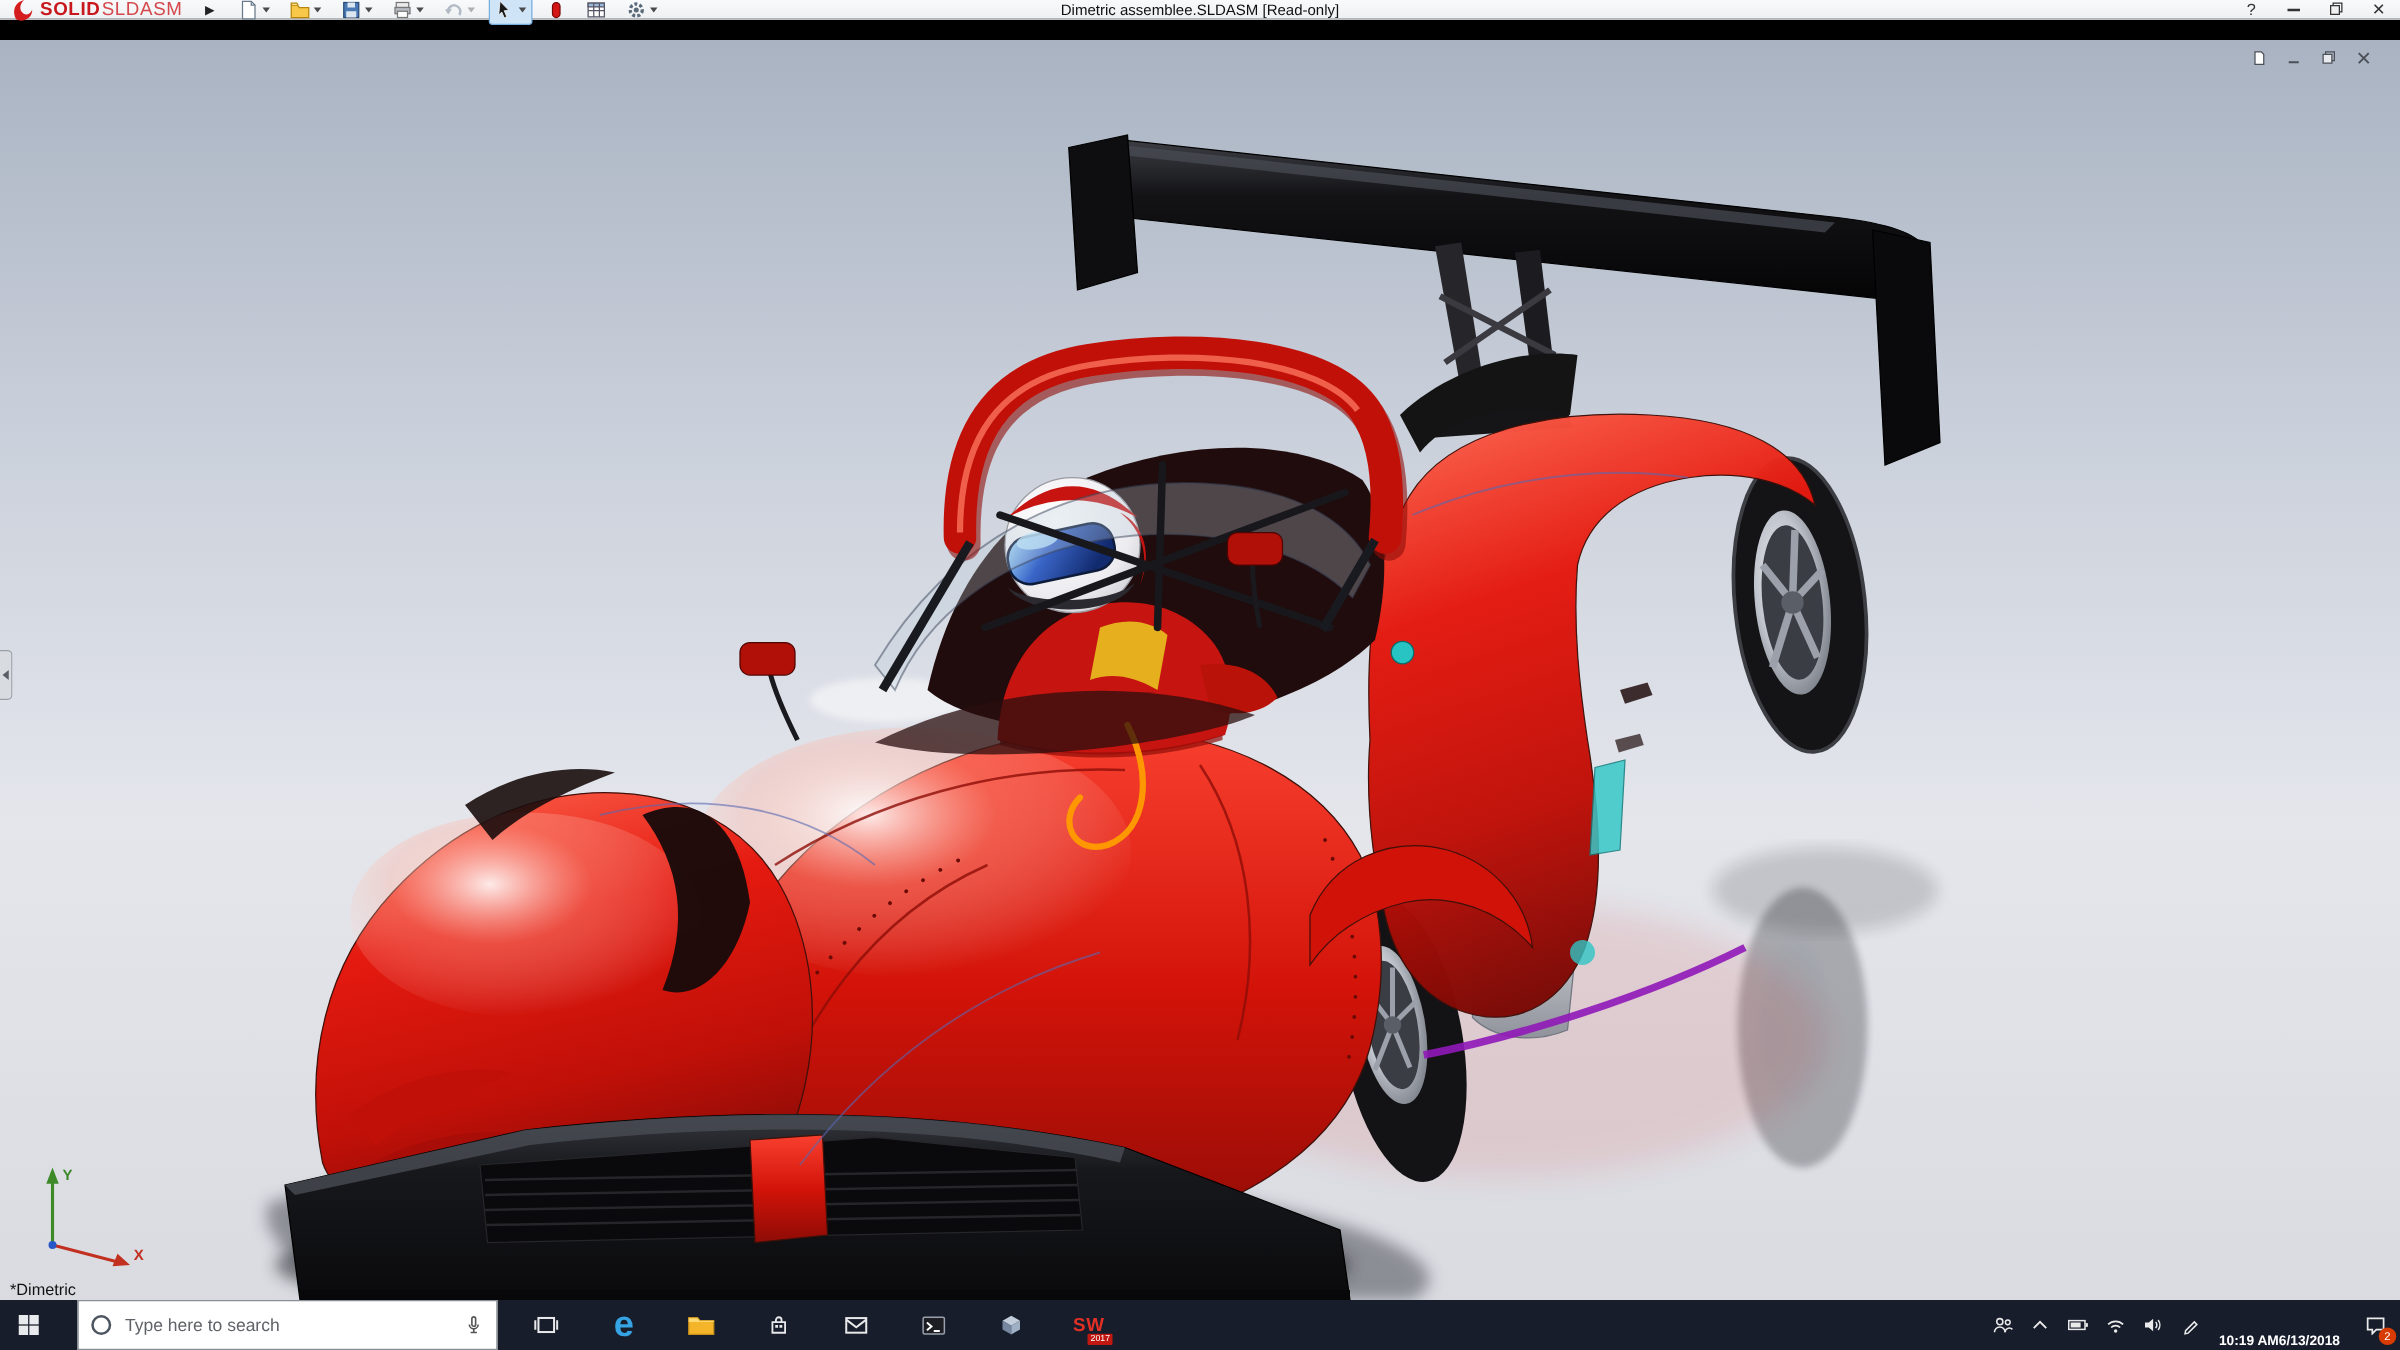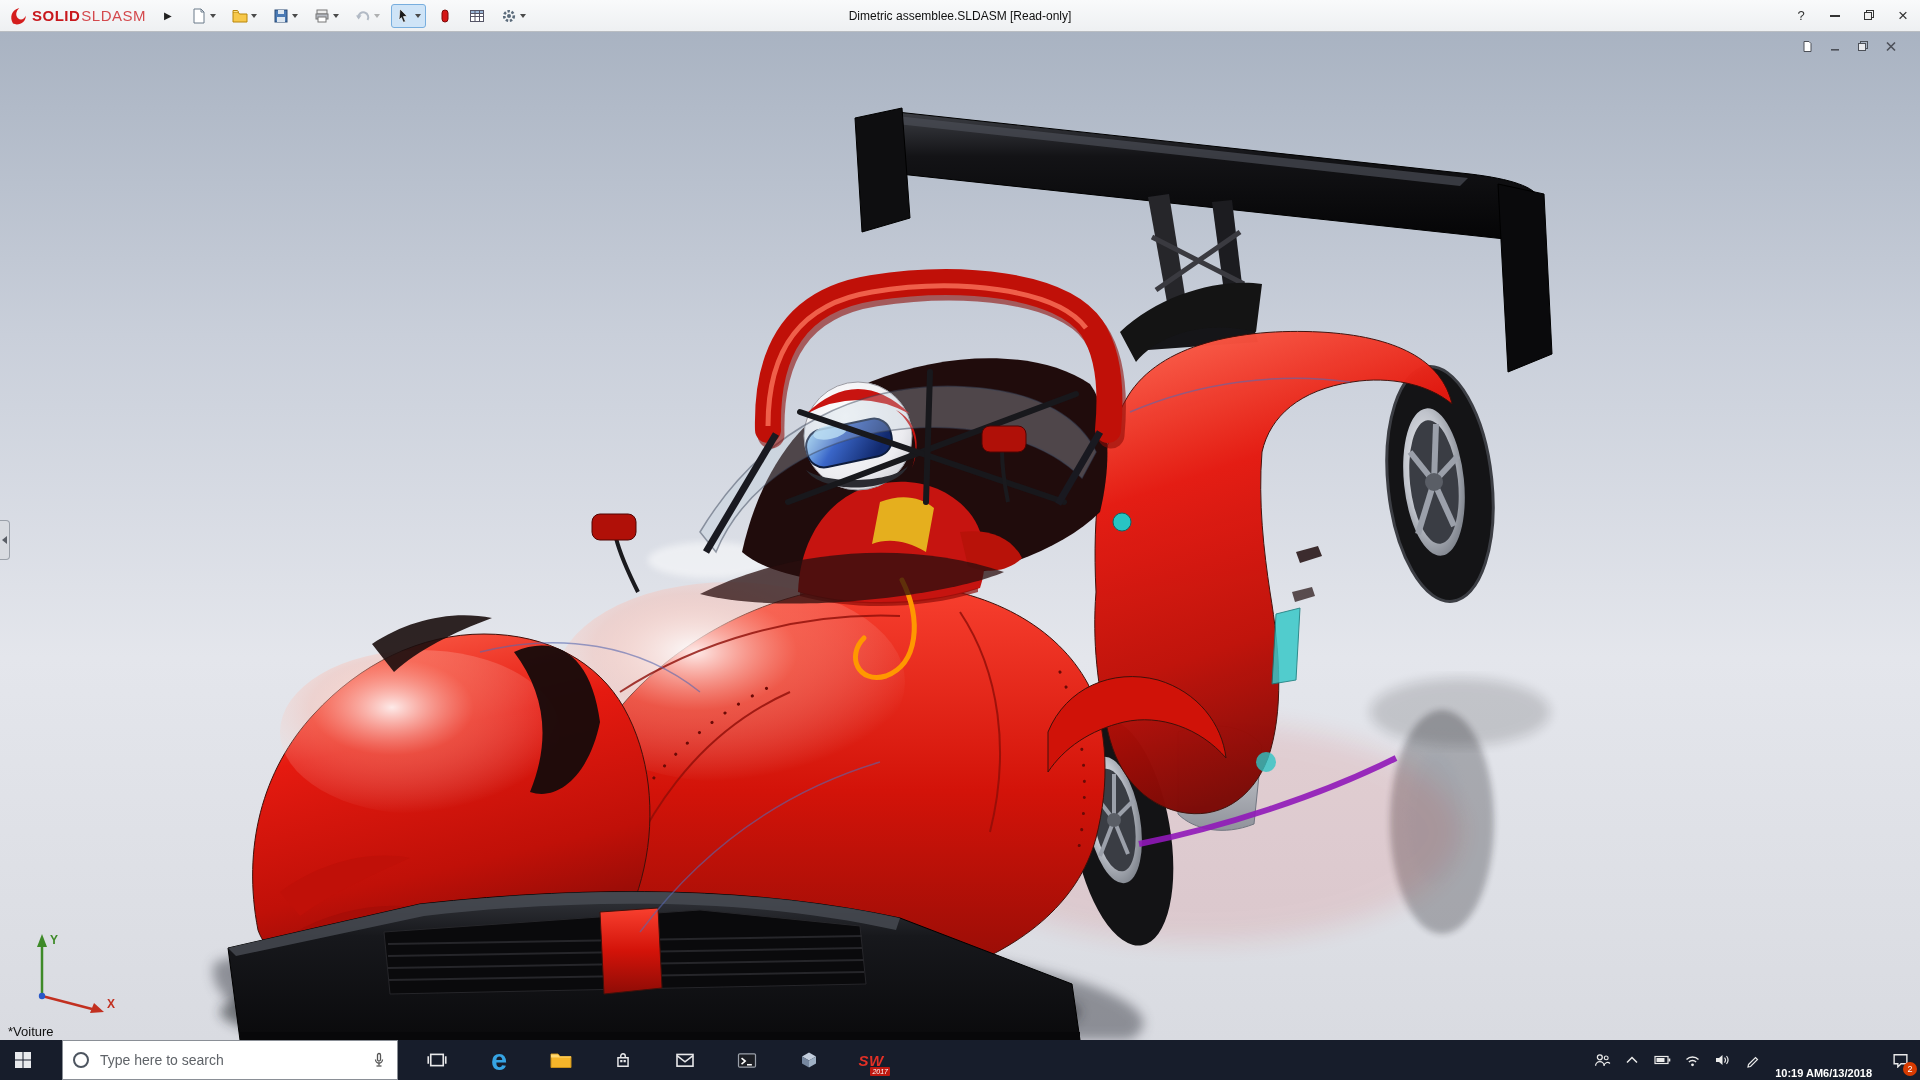--- a/index.html
+++ b/index.html
@@ -1,20 +1,20 @@
 <!DOCTYPE html>
 <html style="--titlebar-bg: #eef0f2; --taskbar-bg: #171d2b; --badge-orange: #d83b01; --viewport-top: #a9b3c2; --viewport-mid: #c9cfda; --viewport-low: #e4e6ec; --viewport-floor: #d9dbe1; --car-red: #d8150f; --car-red-dark: #8a0c08; --car-red-light: #ff6f5a; --wing-black: #0c0c0e; --rim-silver: #c4c7ce; --helmet-white: #f2f2f4; --visor-blue: #2a4fa8; --accent-teal: #32c6c6; --accent-orange: #ff9800; --accent-purple: #9018b8;"><head>
 <meta charset="utf-8">
 <style>
   html,body{margin:0;padding:0;}
   body{width:1920px;height:1080px;overflow:hidden;font-family:"Liberation Sans",sans-serif;background:#000;position:relative;}
   svg{display:block;}
 
   
-  .titlebar{position:absolute;top:0;left:0;width:1920px;height:32px;
+  .titlebar{position:absolute;top:0;left:0;width:1920px;height:16px;
     background:linear-gradient(#f9fafb,var(--titlebar-bg,#eef0f2));
     border-bottom:1px solid #b9bdc2;display:flex;align-items:center;box-sizing:border-box;z-index:30;}
   .logo{display:flex;align-items:center;gap:4px;padding:0 10px 0 8px;height:100%;}
   .logo-solid{color:#c8181d;font-weight:bold;font-size:15px;letter-spacing:.5px;}
   .logo-works{color:#d4494d;font-weight:normal;font-size:15px;letter-spacing:.5px;margin-left:-3px;}
   .menu-arrow{color:#222;font-size:10px;padding:0 8px;cursor:default;}
   .toolbar{display:flex;align-items:center;gap:6px;height:100%;padding-left:6px;}
   .tb-btn{display:flex;align-items:center;gap:3px;padding:3px 4px;border-radius:3px;border:1px solid transparent;}
   .tb-btn.active{background:#cfe4f7;border:1px solid #78aede;}
   .tb-btn.disabled{opacity:.4;}
@@ -40,21 +40,21 @@
 
   
   .taskbar{position:absolute;left:0;top:1040px;width:1920px;height:40px;background:var(--taskbar-bg,#171d2b);
     display:flex;align-items:stretch;z-index:40;gap:16px;}
   .tb-app,.start-btn{width:46px;display:flex;align-items:center;justify-content:center;}
   .search-box{width:336px;background:#fff;border:1px solid #8a8f96;box-sizing:border-box;display:flex;align-items:center;gap:9px;padding:0 10px;}
   .search-box input{border:none;outline:none;flex:1;font-size:14px;color:#444;background:transparent;font-family:"Liberation Sans",sans-serif;}
   .search-box input::placeholder{color:#5f6368;opacity:1;}
   .cortana-ring{width:16px;height:16px;border:2px solid #4d5560;border-radius:50%;box-sizing:border-box;}
   .edge-e{font-size:29px;font-weight:bold;color:#36a4e4;line-height:1;}
-  .sw-tile{position:relative;display:flex;flex-direction:column;align-items:center;justify-content:center;font-style:italic;}
+  .sw-tile{position:relative;display:flex;flex-direction:column;align-items:center;justify-content:center;}
   .sw-letters{color:#e23026;font-weight:800;font-size:15px;letter-spacing:.5px;line-height:1;}
   .sw-year{position:absolute;right:4px;bottom:4px;background:#c01810;color:#fff;font-size:7px;padding:0 2px;border-radius:1px;line-height:9px;}
   .tray{margin-left:auto;display:flex;align-items:stretch;}
   .tray-ic{width:30px;display:flex;align-items:center;justify-content:center;}
   .tray-clock{display:flex;flex-direction:row;justify-content:center;align-items:flex-end;color:#fff;font-size:11px;line-height:13px;padding:0 8px;font-weight:bold;}
   .action-center{position:relative;width:40px;display:flex;align-items:center;justify-content:center;}
   .ac-badge{position:absolute;right:3px;bottom:4px;min-width:14px;height:14px;border-radius:7px;background:var(--badge-orange,#d83b01);
     color:#fff;font-size:9px;display:flex;align-items:center;justify-content:center;padding:0 2px;box-sizing:border-box;}
 </style>
 </head>
@@ -412,21 +412,21 @@
 
   <svg class="triad" width="110" height="92" viewBox="0 0 110 92">
     <line x1="30" y1="70" x2="30" y2="20" stroke="#3e8a28" stroke-width="2.5"></line>
     <polygon points="30,8 25,21 35,21" fill="#3e8a28"></polygon>
     <text x="38" y="18" font-size="12" font-weight="bold" fill="#3e8a28">Y</text>
     <line x1="30" y1="70" x2="80" y2="83" stroke="#c23020" stroke-width="2.5"></line>
     <polygon points="92,86 78,87 82,77" fill="#c23020"></polygon>
     <text x="95" y="82" font-size="12" font-weight="bold" fill="#c23020">X</text>
     <circle cx="30" cy="70" r="3.2" fill="#2858c8"></circle>
   </svg>
-  <div class="view-label">*Voiture</div>
+  <div class="view-label">*Dimetric</div>
 </div>
 
 <div class="taskbar">
   <div class="start-btn">
     <svg width="18" height="18" viewBox="0 0 18 18">
       <rect x="1" y="1" width="7.5" height="7.5" fill="#e8eaed"></rect>
         <rect x="9.5" y="1" width="7.5" height="7.5" fill="#e8eaed"></rect>
       <rect x="1" y="9.5" width="7.5" height="7.5" fill="#e8eaed"></rect>
         <rect x="9.5" y="9.5" width="7.5" height="7.5" fill="#e8eaed"></rect>
     </svg>

